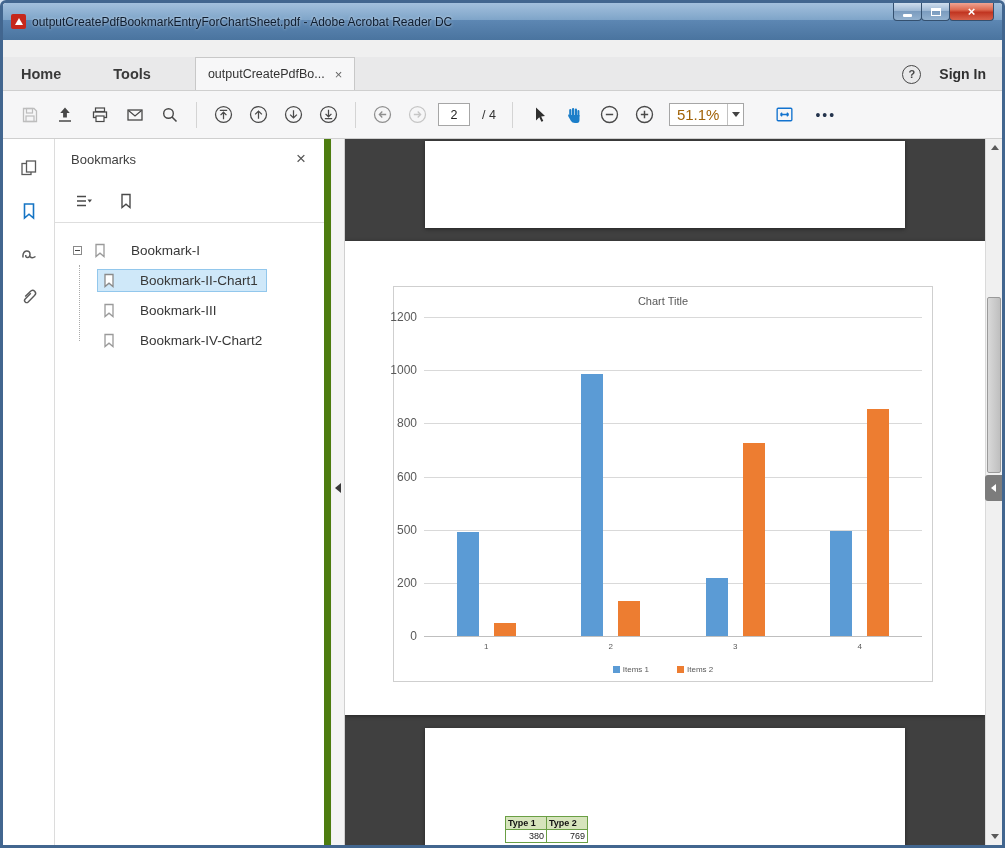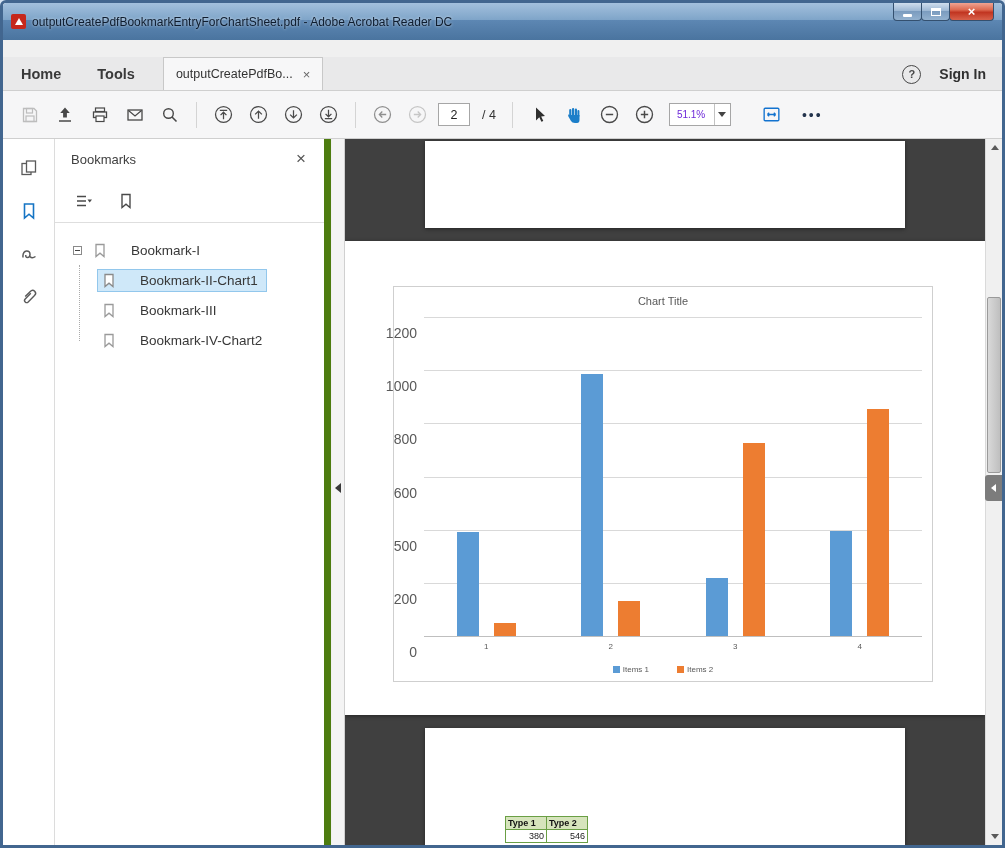--- a/index.html
+++ b/index.html
@@ -50,21 +50,21 @@
     position: absolute; left: 0; top: 28px; right: 0; height: 26px;
     background: #fbfbfb; display: flex; align-items: center; padding-left: 8px;
     border-bottom: 1px solid #ececec;
   }
   .menu-item { font-size: 12.5px; color: #1a1a1a; padding: 4px 9px; cursor: default; }
 
   
   .tabbar {
     position: absolute; left: 0; top: 54px; right: 0; height: 34px;
     background: #e9e9ea; border-bottom: 1px solid #cfcfcf;
-    display: flex; align-items: stretch;
+    display: flex; align-items: stretch; gap: 16px;
   }
   .tab-static { font-size: 14.5px; font-weight: bold; color: #3a3a3a; padding: 0 18px; display: flex; align-items: center; }
   .tab-doc {
     margin-left: 10px; background: #f7f7f8; border: 1px solid #c8c8c8; border-bottom: none;
     display: flex; align-items: center; gap: 10px; padding: 0 12px; max-width: 185px;
   }
   .tab-doc-label { font-size: 12.5px; color: #333; white-space: nowrap; overflow: hidden; }
   .tab-doc-close { font-size: 13px; color: #666; }
   .tab-right { position: absolute; right: 16px; top: 0; height: 34px; display: flex; align-items: center; gap: 18px; }
   .help-circle {
@@ -84,21 +84,21 @@
   .tsep { width: 1px; height: 26px; background: #d4d4d4; margin: 0 6px; }
   .page-input {
     width: 32px; height: 23px; border: 1px solid #a6a6a6; background: #fff;
     text-align: center; font-size: 12.5px; font-family: "Liberation Sans", sans-serif; color: #222;
   }
   .page-total { font-size: 12.5px; color: #333; margin-left: 6px; margin-right: 4px; }
   .zoom-box {
     height: 23px; border: 1px solid #a6a6a6; background: #fff;
     display: flex; align-items: center; margin-left: 4px;
   }
-  .zoom-text { font-size: 10px; color: #6d28d9; padding: 0 8px 0 7px; min-width: 44px; }
+  .zoom-text { font-size: 15px; color: #a16207; padding: 0 8px 0 7px; min-width: 44px; }
   .zoom-caret-area { width: 16px; height: 100%; border-left: 1px solid #c2c2c2; display: flex; align-items: center; justify-content: center; }
   .caret-down { width: 0; height: 0; border-left: 4px solid transparent; border-right: 4px solid transparent; border-top: 5px solid #444; }
   .more-dots { font-size: 14px; letter-spacing: 2px; color: #24344d; margin-left: 10px; }
 
   
   .main { position: absolute; left: 0; top: 136px; right: 0; bottom: 0; }
 
   .iconstrip {
     position: absolute; left: 0; top: 0; bottom: 0; width: 52px;
     background: #ffffff; border-right: 1px solid #dcdcdc;
@@ -140,21 +140,21 @@
   .pages { position: absolute; left: 0; top: 0; right: 17px; bottom: 0; }
   .page { position: absolute; background: #fff; box-shadow: 0 1px 4px rgba(0,0,0,.45); }
   .page-1 { left: 80px; top: 2px; width: 480px; height: 87px; }
   .page-2 { left: 0px; top: 102px; width: 640px; height: 474px; }
   .page-3 { left: 80px; top: 589px; width: 480px; height: 160px; }
 
   
   .chart { position: absolute; left: 48px; top: 45px; width: 540px; height: 396px; border: 1px solid #cfcfcf; background: #fff; }
   .chart-title { position: absolute; top: 8px; left: 0; right: 0; text-align: center; font-size: 11px; color: #595959; }
   .chart-yaxis { position: absolute; left: 0; top: 30px; bottom: 45px; width: 27px; }
-  .ytick { position: absolute; right: 4px; transform: translateY(-50%); font-size: 14px; color: #595959; margin-top: 16px; }
+  .ytick { position: absolute; right: 4px; transform: translateY(-50%); font-size: 12px; color: #595959; }
   .chart-plot { position: absolute; left: 30px; right: 10px; top: 30px; bottom: 45px; }
   .gridline { position: absolute; left: 0; right: 0; height: 1px; background: #d9d9d9; z-index: 1; }
   .gridline.axisline { background: #bfbfbf; }
   .chart-groups { position: absolute; left: 0; right: 0; top: 0; bottom: 0; display: flex; z-index: 2; }
   .bargroup { flex: 1; display: flex; justify-content: center; align-items: flex-end; gap: 15px; height: 100%; }
   .bar { width: 22px; }
   .chart-xaxis { position: absolute; left: 30px; right: 10px; bottom: 30px; display: flex; }
   .xtick { flex: 1; text-align: center; font-size: 8px; color: #595959; padding-top: 4px; }
   .chart-legend { position: absolute; left: 0; right: 0; bottom: 7px; display: flex; justify-content: center; gap: 28px; }
   .legitem { display: flex; align-items: center; font-size: 8px; color: #595959; }
@@ -491,21 +491,21 @@
 
         <div class="page page-3">
           <table class="mini-table">
             <tbody>
                 <tr>
               <th>Type 1</th>
               <th>Type 2</th>
             </tr>
             <tr>
               <td>380</td>
-              <td>546</td>
+              <td>769</td>
             </tr>
           </tbody>
             </table>
         </div>
 
       </div>
 
       <div class="scrollbar">
         <div class="sb-btn sb-up">
             <span class="tri-up"></span>

